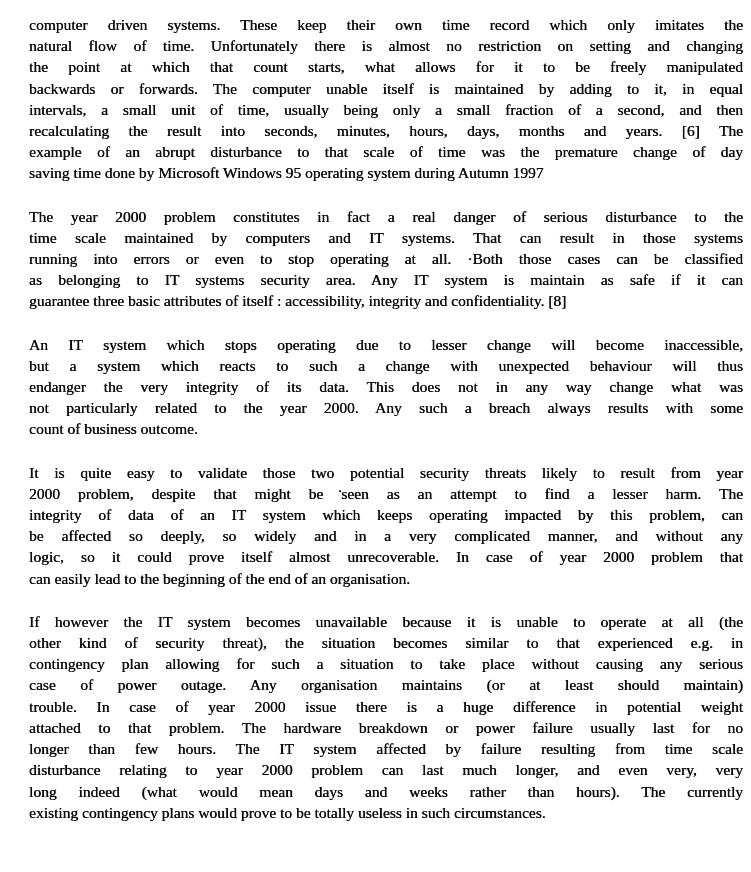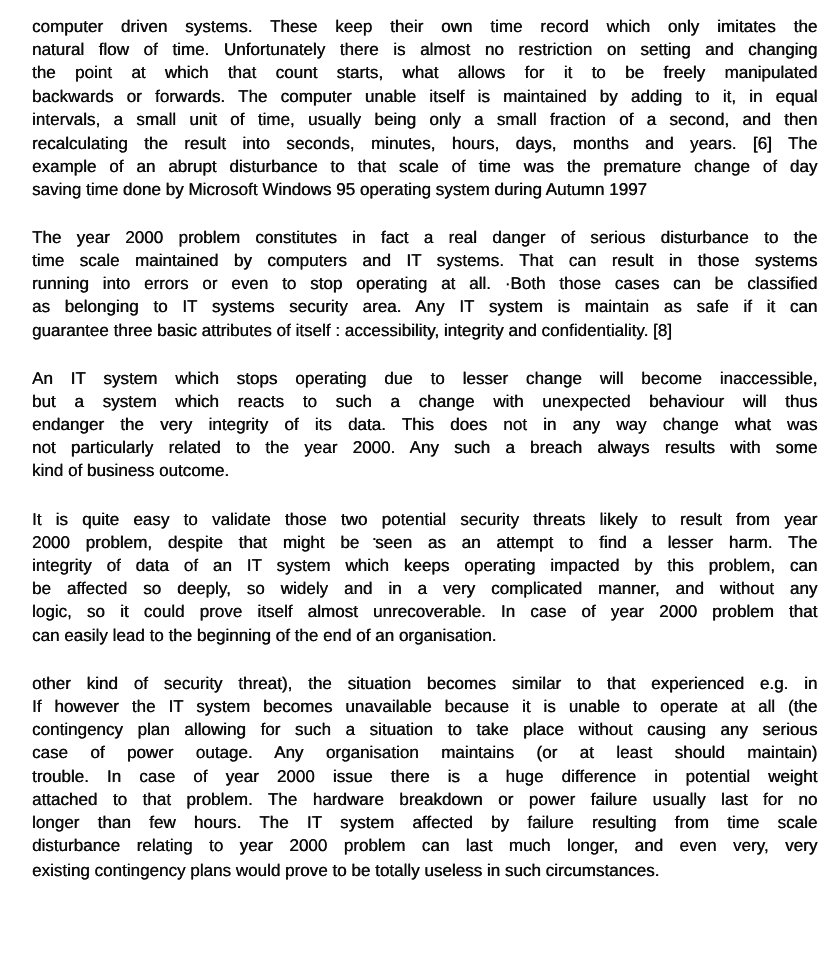--- a/index.html
+++ b/index.html
@@ -6,21 +6,21 @@
     margin: 0;
     padding: 0;
     background: #ffffff;
   }
   .page {
     position: relative;
     width: 751px;
     height: 872px;
     background: #ffffff;
     overflow: hidden;
-    font-family: Liberation Sans, sans-serif;
+    font-family: Liberation Serif, serif;
   }
   .textblock {
     position: absolute;
     left: 29px;
     top: 14px;
     width: 714px;
     font-size: 15.5px;
     line-height: 21.2px;
     color: #0d0d0d;
     
@@ -72,41 +72,42 @@
       <span class="line">running into errors or even to stop operating at all. ·Both those cases can be classified</span>
       <span class="line">as belonging to IT systems security area. Any IT system is maintain as safe if it can</span>
       <span class="line last">guarantee three basic attributes of itself : accessibility, integrity and confidentiality. [8]</span>
     </p>
 
     <p class="para">
       <span class="line">An IT system which stops operating due to lesser change will become inaccessible,</span>
       <span class="line">but a system which reacts to such a change with unexpected behaviour will thus</span>
       <span class="line">endanger the very integrity of its data. This does not in any way change what was</span>
       <span class="line">not particularly related to the year 2000. Any such a breach always results with some</span>
-      <span class="line last">kind of business outcome.</span>
+      <span class="line last">count of business outcome.</span>
     </p>
 
     <p class="para">
       <span class="line">It is quite easy to validate those two potential security threats likely to result from year</span>
       <span class="line">2000 problem, despite that might be seen as an attempt to find a lesser harm. The</span>
       <span class="line">integrity of data of an IT system which keeps operating impacted by this problem, can</span>
       <span class="line">be affected so deeply, so widely and in a very complicated manner, and without any</span>
       <span class="line">logic, so it could prove itself almost unrecoverable. In case of year 2000 problem that</span>
       <span class="line last">can easily lead to the beginning of the end of an organisation.</span>
     </p>
 
     <p class="para">
+      <span class="line">If however the IT system becomes unavailable because it is unable to operate at all (the</span>
       <span class="line">other kind of security threat), the situation becomes similar to that experienced e.g. in</span>
-      <span class="line">If however the IT system becomes unavailable because it is unable to operate at all (the</span>
       <span class="line">contingency plan allowing for such a situation to take place without causing any serious</span>
       <span class="line">case of power outage. Any organisation maintains (or at least should maintain)</span>
       <span class="line">trouble. In case of year 2000 issue there is a huge difference in potential weight</span>
       <span class="line">attached to that problem. The hardware breakdown or power failure usually last for no</span>
       <span class="line">longer than few hours. The IT system affected by failure resulting from time scale</span>
       <span class="line">disturbance relating to year 2000 problem can last much longer, and even very, very</span>
+      <span class="line">long indeed (what would mean days and weeks rather than hours). The currently</span>
       <span class="line last">existing contingency plans would prove to be totally useless in such circumstances.</span>
     </p>
 
   </div>
 
   <span class="stray-dot">.</span>
 
 </div>
 
 </body></html>

